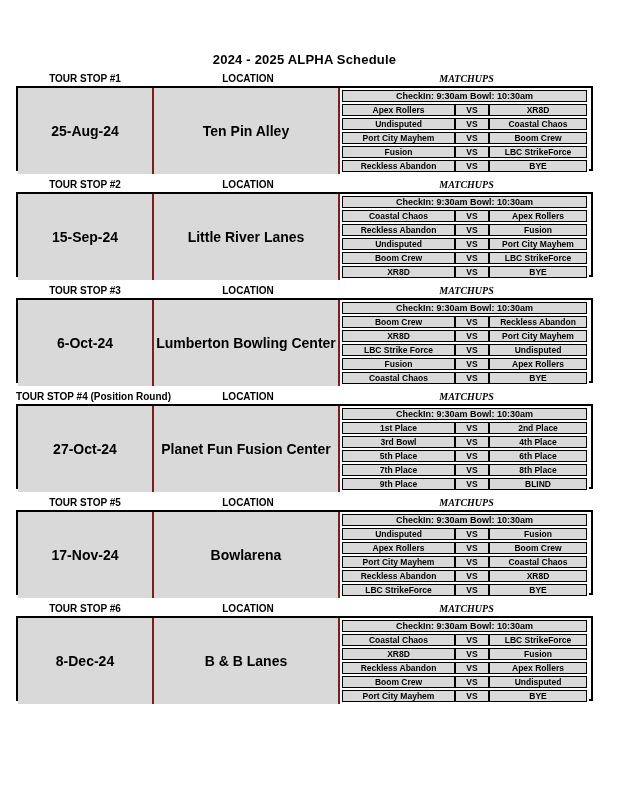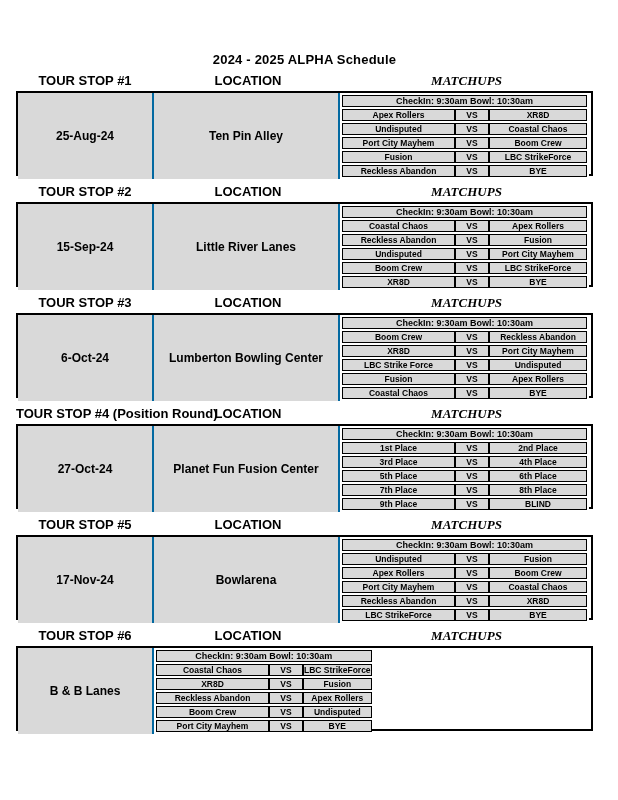--- a/index.html
+++ b/index.html
@@ -25,21 +25,21 @@
     padding-top: 52px;
     margin-bottom: 6px;
     letter-spacing: 0.2px;
   }
   .block {
     margin-bottom: 8px;
   }
   .block-header {
     display: grid;
     grid-template-columns: 138px 188px 249px;
-    font-size: 13px;
+    font-size: 10px;
     font-weight: bold;
     margin-bottom: 2px;
   }
   .block-header .hdr {
     text-align: center;
     white-space: nowrap;
     overflow: visible;
   }
   .matchups-hdr {
     font-style: italic;
@@ -47,26 +47,26 @@
   }
   .block-table {
     display: grid;
     grid-template-columns: 136px 186px 249px;
     border: 2px solid #000000;
     height: 85px;
     box-sizing: border-box;
   }
   .date-cell, .location-cell {
     background: #d9d9d9;
-    border-right: 2px solid #0369a1;
+    border-right: 2px solid #7f1d1d;
     display: flex;
     align-items: center;
     justify-content: center;
     font-weight: bold;
-    font-size: 12px;
+    font-size: 14px;
     white-space: nowrap;
   }
   .matchup-area {
     background: #ffffff;
     display: grid;
     grid-template-rows: repeat(6, 1fr);
     row-gap: 2px;
     padding: 2px;
     box-sizing: border-box;
     height: 100%;
@@ -239,21 +239,21 @@
       <div class="matchup-area">
         <div class="m-row">
           <div class="m-cell checkin-cell">CheckIn: 9:30am Bowl: 10:30am</div>
         </div>
         <div class="m-row">
           <div class="m-cell team-left">1st Place</div>
           <div class="m-cell vs-cell">VS</div>
           <div class="m-cell team-right">2nd Place</div>
         </div>
         <div class="m-row">
-          <div class="m-cell team-left">3rd Place</div>
+          <div class="m-cell team-left">3rd Bowl</div>
           <div class="m-cell vs-cell">VS</div>
           <div class="m-cell team-right">4th Place</div>
         </div>
         <div class="m-row">
           <div class="m-cell team-left">5th Place</div>
           <div class="m-cell vs-cell">VS</div>
           <div class="m-cell team-right">6th Place</div>
         </div>
         <div class="m-row">
           <div class="m-cell team-left">7th Place</div>
@@ -311,20 +311,21 @@
     </div>
   </div>
 
   <div class="block">
     <div class="block-header">
       <span class="hdr">TOUR STOP #6</span>
       <span class="hdr">LOCATION</span>
       <span class="hdr matchups-hdr">MATCHUPS</span>
     </div>
     <div class="block-table">
+      <div class="date-cell">8-Dec-24</div>
       <div class="location-cell">B &amp; B Lanes</div>
       <div class="matchup-area">
         <div class="m-row">
           <div class="m-cell checkin-cell">CheckIn: 9:30am Bowl: 10:30am</div>
         </div>
         <div class="m-row">
           <div class="m-cell team-left">Coastal Chaos</div>
           <div class="m-cell vs-cell">VS</div>
           <div class="m-cell team-right">LBC StrikeForce</div>
         </div>

